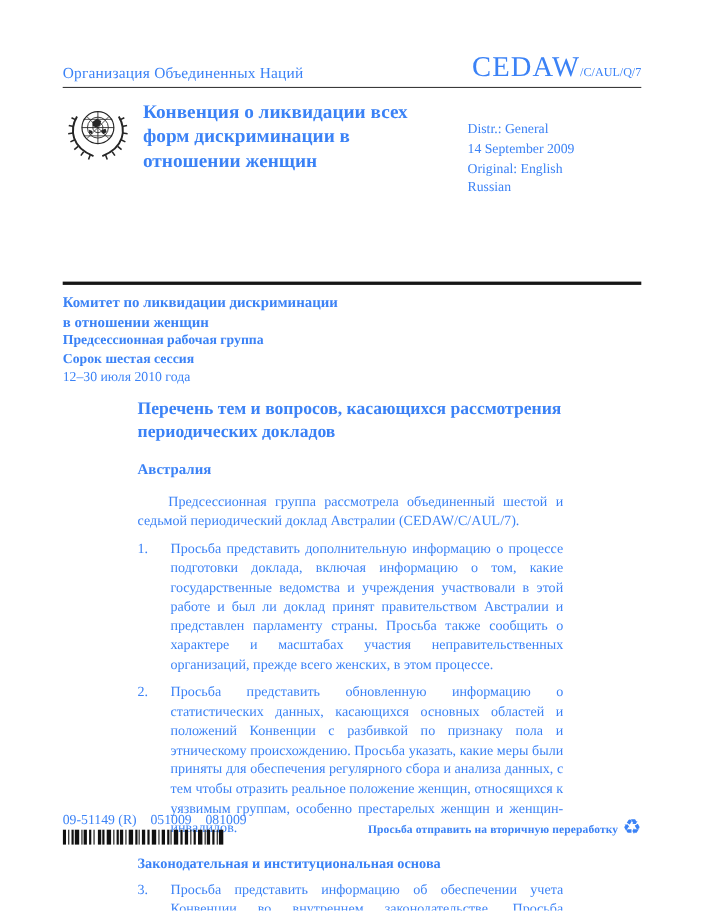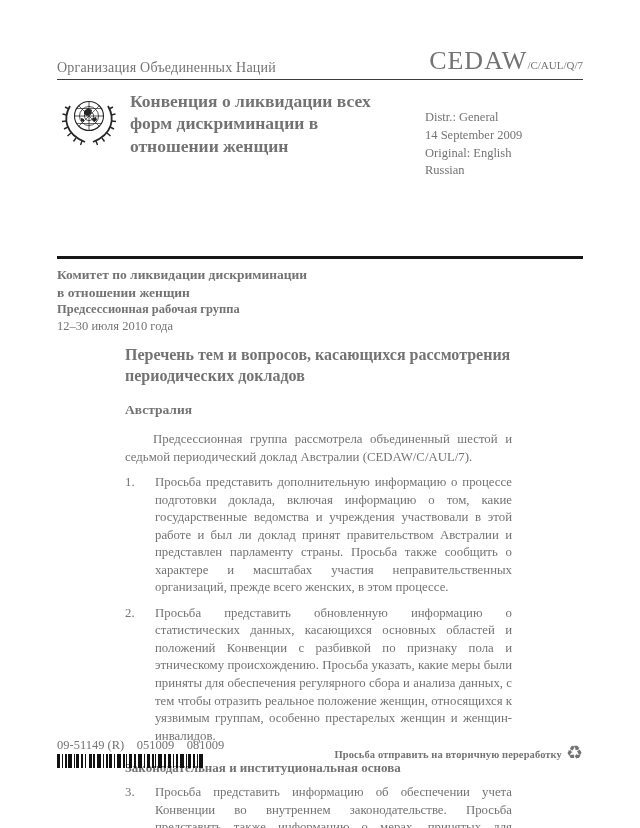--- a/index.html
+++ b/index.html
@@ -3,21 +3,21 @@
 <meta charset="utf-8">
 <style>
   * { margin: 0; padding: 0; box-sizing: border-box; }
   html, body { background: #ffffff; }
   .page {
     position: relative;
     width: 640px;
     height: 828px;
     background: #ffffff;
     font-family: "Liberation Serif", serif;
-    color: #737373;
+    color: #3b82f6;
     overflow: hidden;
   }
   .content {
     position: absolute;
     left: 57px;
     right: 57px;
     top: 46px;
   }
   
   .hdr-row {
@@ -192,20 +192,21 @@
         <div>Russian</div>
       </div>
     </div>
 
     <div class="thick-rule"></div>
 
     <div class="committee">
       <div class="committee-name">Комитет по ликвидации дискриминации
 в отношении женщин</div>
       <div class="committee-line">Предсессионная рабочая группа</div>
+      <div class="committee-line">Сорок шестая сессия</div>
       <div class="committee-dates">12–30 июля 2010 года</div>
     </div>
 
     <div class="body-block">
       <div class="doc-title">Перечень тем и вопросов, касающихся рассмотрения периодических докладов</div>
       <div class="country">Австралия</div>
       <div class="intro">Предсессионная группа рассмотрела объединенный шестой и седьмой периодический доклад Австралии (CEDAW/C/AUL/7).</div>
 
       <div class="para">
         <span class="num">1.</span>

